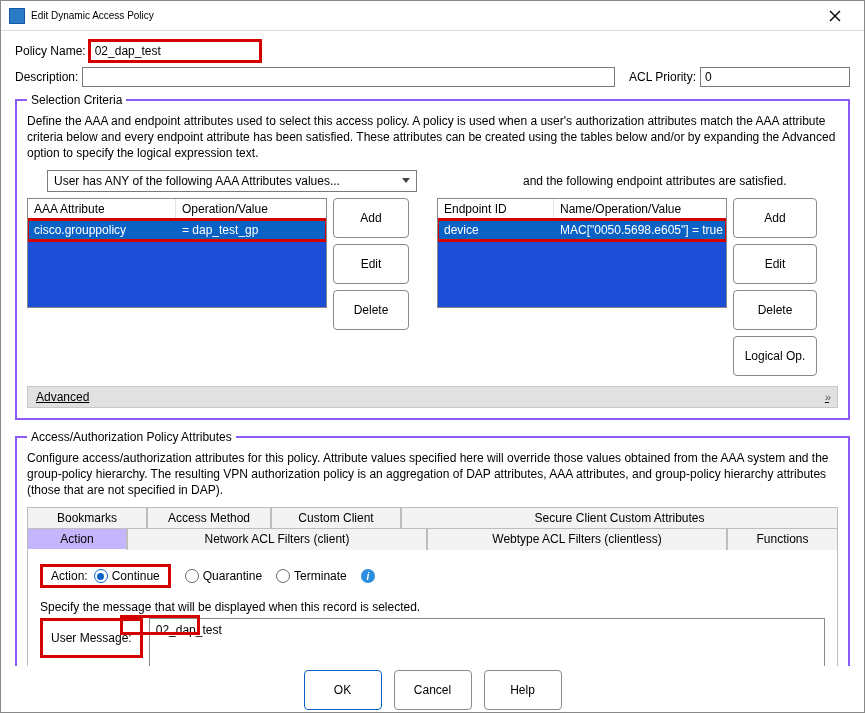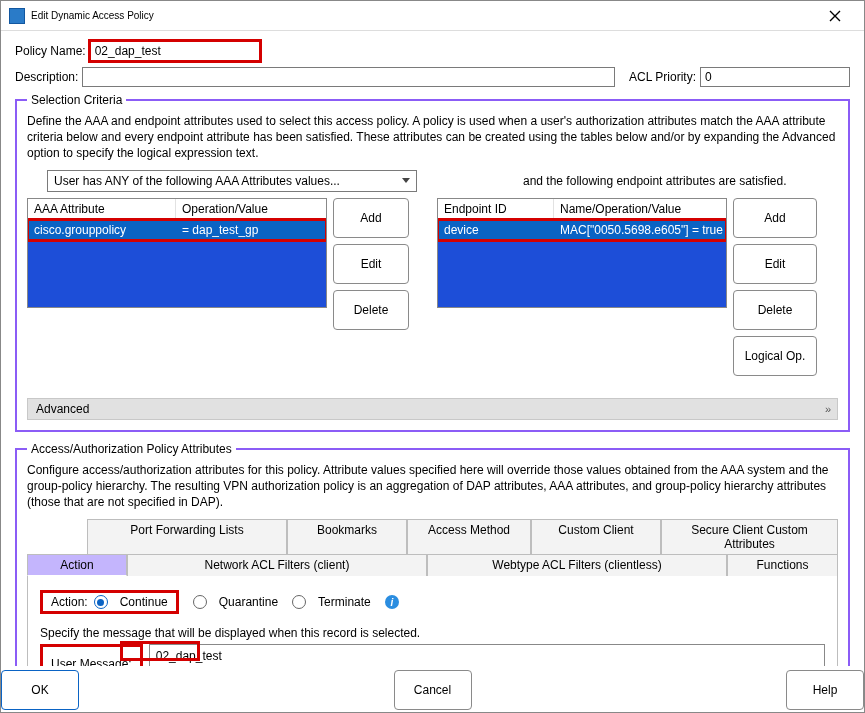--- a/index.html
+++ b/index.html
@@ -101,23 +101,24 @@
     cursor:pointer;
     border-radius:4px;
   }
   .btn.wide { width:84px; }
   .adv-bar {
     background:#e1e1e1;
     border:1px solid #c8c8c8;
     height:22px;
     display:flex; align-items:center;
     padding:0 8px;
-    margin-top:22px;
+    margin-top:10px;
     justify-content:space-between;
     cursor:pointer;
+    text-decoration:underline;
   }
   .adv-bar .dbl-chev { font-size:11px; color:#555; letter-spacing:-2px;}
   .tabs-outer { margin-top:8px; }
   .tabs-row1, .tabs-row2 { display:flex; }
   .tab {
     border:1px solid #bdbdbd;
     border-bottom:none;
     padding:3px 10px;
     background:#f3f3f3;
     font-size:12px;
@@ -126,38 +127,38 @@
     top:1px;
     text-align:center;
   }
   .tab.active { background:#c4b5fd; border-bottom:1px solid #fff; z-index:2;}
   .tab-body {
     border:1px solid #bdbdbd;
     padding:14px 12px 12px 12px;
     min-height:170px;
   }
   .radio-row { display:flex; align-items:center; gap:14px; margin-bottom:12px;}
-  .radio { display:flex; align-items:center; gap:12px; cursor:pointer;}
+  .radio { display:flex; align-items:center; gap:4px; cursor:pointer;}
   .rcircle {
     width:14px;height:14px;border:1.5px solid #666;border-radius:50%;
     display:flex;align-items:center;justify-content:center;background:#fff;
   }
   .rcircle.sel { border-color:#0a63c4; }
   .rcircle.sel::after { content:""; width:7px;height:7px;background:#0a63c4;border-radius:50%; }
   .info-icon {
     width:14px;height:14px;border-radius:50%;background:#2a8de0;color:#fff;
     display:inline-flex;align-items:center;justify-content:center;font-size:10px;font-style:italic;font-weight:bold;
   }
   .msg-row { display:flex; gap:6px; align-items:flex-start;}
   .msg-area {
     flex:1; border:1px solid #888; height:80px; padding:4px 6px; font:inherit; resize:none;
     background:#fff;
   }
   .footer {
-    height:46px; display:flex; align-items:center; justify-content:space-between; gap:12px;
+    height:46px; display:flex; align-items:center; justify-content:center; gap:12px;
     border-top:1px solid #fff;
   }
   .footer .btn { width:78px; }
   .hl-red { outline:3px solid #d40000; outline-offset:-1px; }
   .hl-red-box { border:3px solid #d40000; padding:2px 8px; display:inline-flex; align-items:center;}
 </style>
 </head>
 <body>
 
 <div class="window">
@@ -247,21 +248,20 @@
         <span class="dbl-chev">»</span>
       </div>
     </fieldset>
 
     <fieldset class="group">
       <legend>Access/Authorization Policy Attributes</legend>
       <div class="desc-text">Configure access/authorization attributes for this policy. Attribute values specified here will override those values obtained from the AAA system and the group-policy hierarchy. The resulting VPN authorization policy is an aggregation of DAP attributes, AAA attributes, and group-policy hierarchy attributes (those that are not specified in DAP).</div>
 
       <div class="tabs-outer">
         <div class="tabs-row1">
-          <div class="tab" style="width:200px;margin-left:60px">Port Forwarding Lists</div>
           <div class="tab" style="width:120px">Bookmarks</div>
           <div class="tab" style="width:124px">Access Method</div>
           <div class="tab" style="width:130px">Custom Client</div>
           <div class="tab" style="flex:1">Secure Client Custom Attributes</div>
         </div>
         <div class="tabs-row2">
           <div class="tab active" style="width:100px">Action</div>
           <div class="tab" style="width:300px">Network ACL Filters (client)</div>
           <div class="tab" style="width:300px">Webtype ACL Filters (clientless)</div>
           <div class="tab" style="flex:1">Functions</div>

